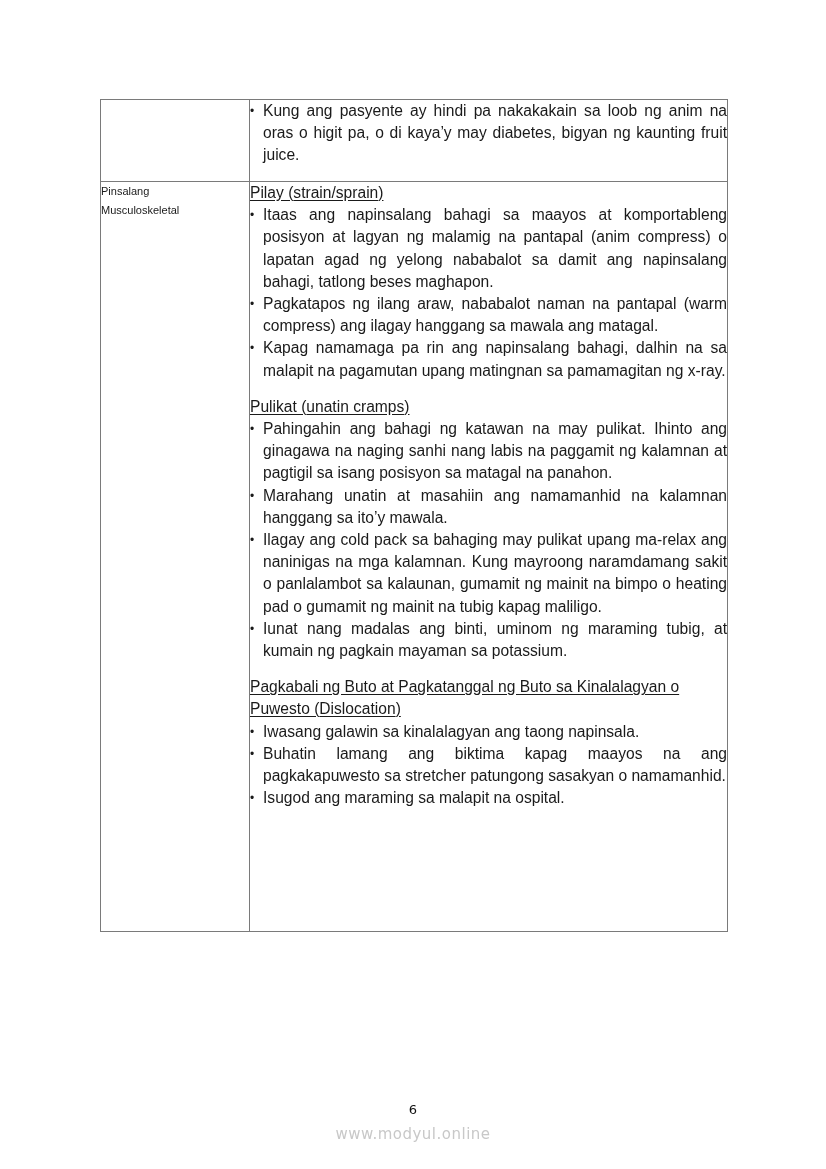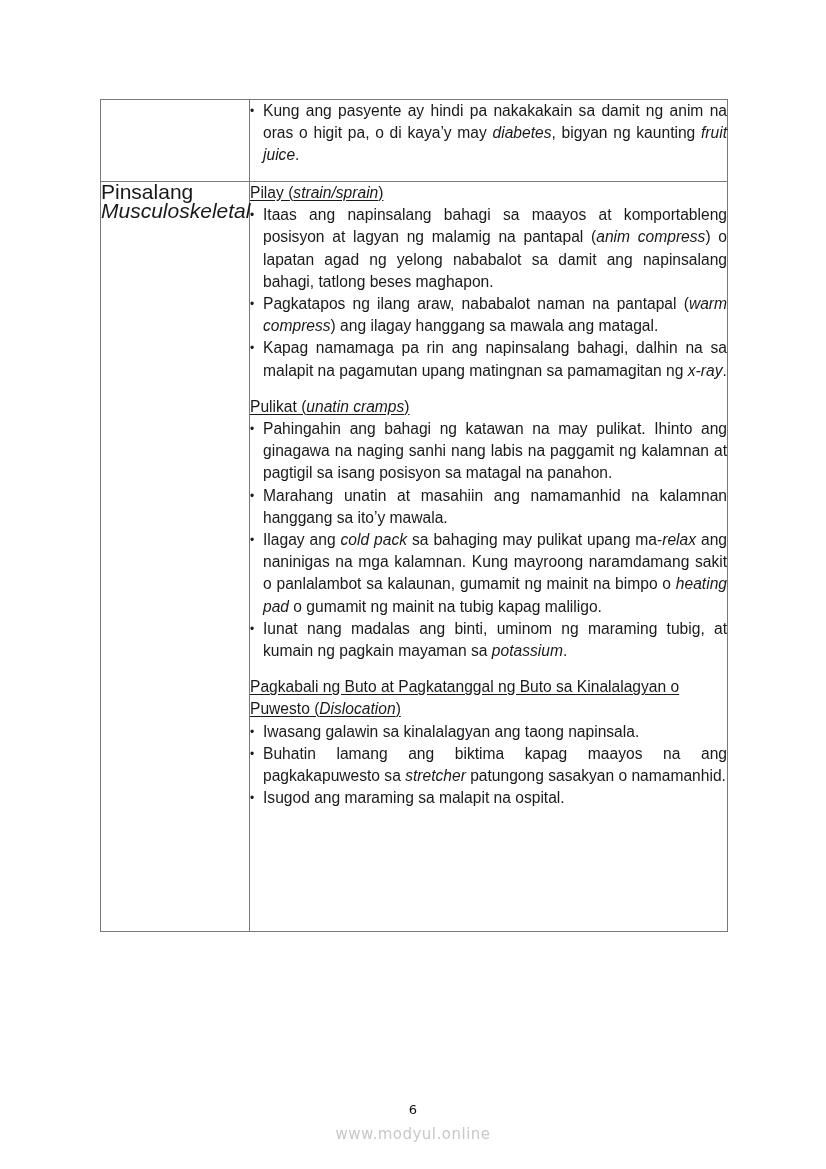--- a/index.html
+++ b/index.html
@@ -25,31 +25,31 @@
     }
     .doc-table td {
       border: 1px solid #7a7a7a;
       vertical-align: top;
       padding: 0;
     }
     .col-left { width: 149px; }
     .col-right { width: 478px; }
     .cell-left {
       padding: 3px 7px 0 7px;
-      font-size: 21px;
+      font-size: 11px;
       line-height: 19px;
     }
     .cell-right {
       padding: 2px 8px 0 6px;
       font-size: 15.6px;
       line-height: 22.2px;
     }
     .row1 td { height: 81px; }
     .row2 td { height: 749px; }
-    .it { font-style: italic; }
+    .it { }
     .heading {
       text-decoration: underline;
       text-underline-offset: 2px;
     }
     ul.bullets {
       list-style: none;
       margin: 0;
       padding: 0;
     }
     ul.bullets li {
@@ -92,21 +92,21 @@
 <table class="doc-table">
   <colgroup>
     <col class="col-left">
     <col class="col-right">
   </colgroup>
   <tbody>
       <tr class="row1">
     <td class="cell-left"></td>
     <td class="cell-right">
       <ul class="bullets" id="row1-bullets">
-            <li><span class="bullet">•</span><span>Kung ang pasyente ay hindi pa nakakakain sa damit ng anim na oras o higit pa, o di kaya’y may </span><span class="it">diabetes</span><span>, bigyan ng kaunting </span><span class="it">fruit juice</span><span>.</span></li>
+            <li><span class="bullet">•</span><span>Kung ang pasyente ay hindi pa nakakakain sa loob ng anim na oras o higit pa, o di kaya’y may </span><span class="it">diabetes</span><span>, bigyan ng kaunting </span><span class="it">fruit juice</span><span>.</span></li>
           </ul>
     </td>
   </tr>
   <tr class="row2">
     <td class="cell-left">
       <div>Pinsalang</div>
       <div class="it">Musculoskeletal</div>
     </td>
     <td class="cell-right" id="row2-content">
           <div class="heading"><span>Pilay (</span><span class="it">strain/sprain</span><span>)</span></div>

